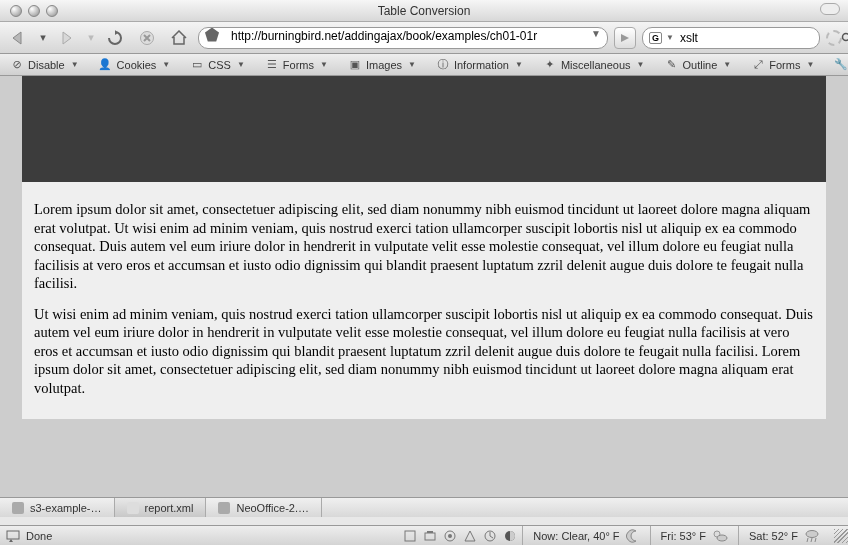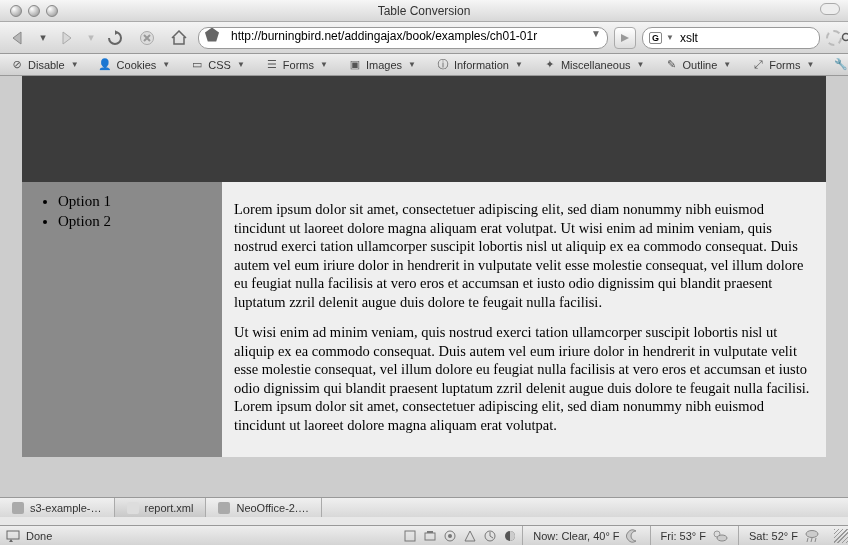--- a/index.html
+++ b/index.html
@@ -186,26 +186,20 @@
   <div class="devitem">
     <span class="ico">🔧</span>
 
   </div>
 </div>
 
 <div class="viewport">
   <div class="page">
     <div class="banner"></div>
     <div class="splitrow">
-      <div class="sidemenu">
-        <ul>
-          <li>Option 1</li>
-          <li>Option 2</li>
-        </ul>
-      </div>
       <div class="content">
         <p>Lorem ipsum dolor sit amet, consectetuer adipiscing elit, sed diam nonummy nibh euismod tincidunt ut laoreet dolore magna aliquam erat volutpat. Ut wisi enim ad minim veniam, quis nostrud exerci tation ullamcorper suscipit lobortis nisl ut aliquip ex ea commodo consequat. Duis autem vel eum iriure dolor in hendrerit in vulputate velit esse molestie consequat, vel illum dolore eu feugiat nulla facilisis at vero eros et accumsan et iusto odio dignissim qui blandit praesent luptatum zzril delenit augue duis dolore te feugait nulla facilisi.</p>
         <p>Ut wisi enim ad minim veniam, quis nostrud exerci tation ullamcorper suscipit lobortis nisl ut aliquip ex ea commodo consequat. Duis autem vel eum iriure dolor in hendrerit in vulputate velit esse molestie consequat, vel illum dolore eu feugiat nulla facilisis at vero eros et accumsan et iusto odio dignissim qui blandit praesent luptatum zzril delenit augue duis dolore te feugait nulla facilisi. Lorem ipsum dolor sit amet, consectetuer adipiscing elit, sed diam nonummy nibh euismod tincidunt ut laoreet dolore magna aliquam erat volutpat.</p>
       </div>
     </div>
     <div class="footer-strip"></div>
   </div>
 </div>
 
 <div class="tabstrip">

